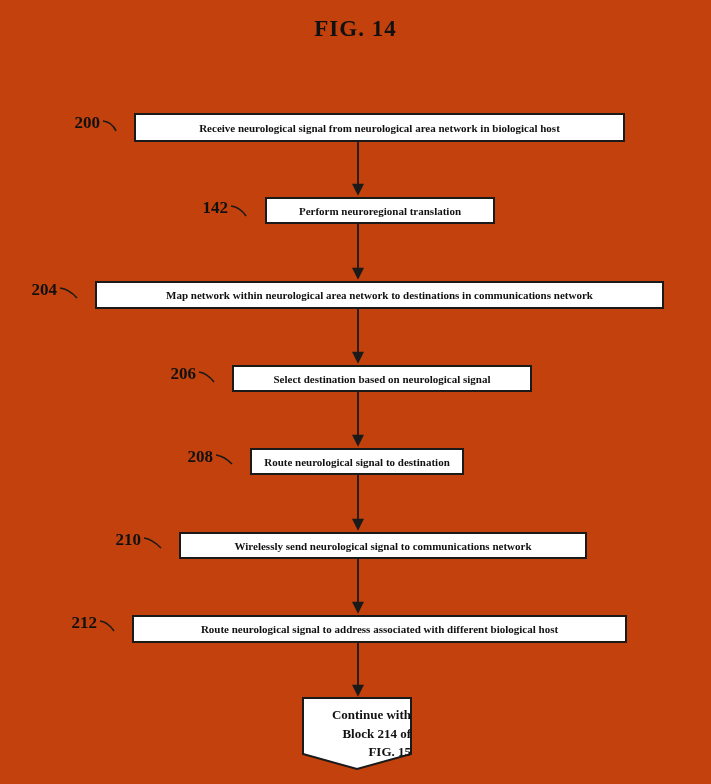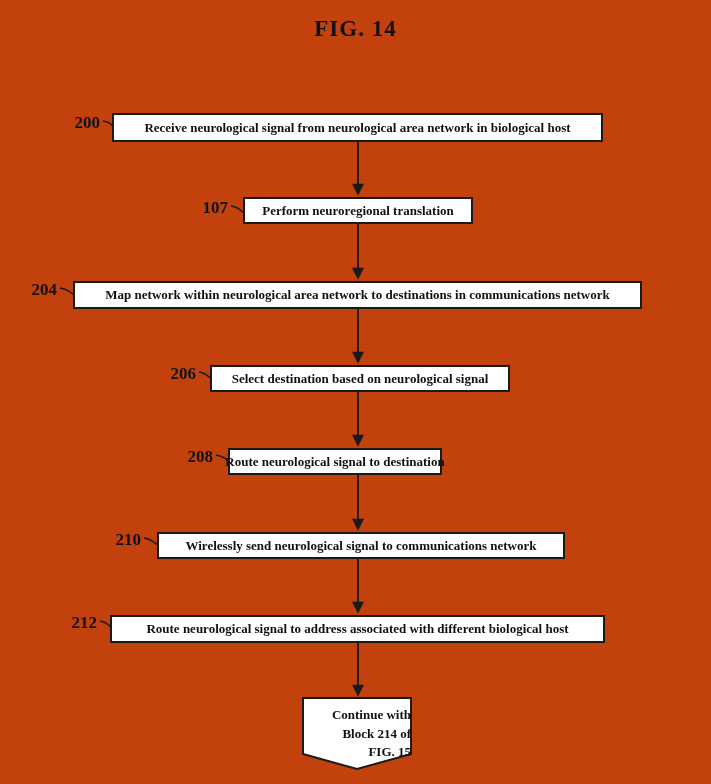--- a/index.html
+++ b/index.html
@@ -28,22 +28,23 @@
   }
   .process-box {
     position: absolute;
     box-sizing: border-box;
     border: 2px solid #1a1a1a;
     background: #ffffff;
     display: flex;
     align-items: center;
     justify-content: center;
     font-weight: bold;
-    font-size: 13px;
+    font-size: 11px;
     white-space: nowrap;
+    margin-left: 22px;
   }
   .ref-label {
     position: absolute;
     width: 42px;
     text-align: right;
     font-weight: bold;
     font-size: 17px;
   }
   .offpage-text {
     position: absolute;
@@ -109,21 +110,21 @@
     </g>
 
     <polygon points="303,698 411,698 411,754 357,769 303,754" fill="#ffffff" stroke="#1a1a1a" stroke-width="2"></polygon>
   </svg>
 
   <div class="ref-label ref-200">200</div>
   <div class="process-box box-200">
     <span>Receive neurological signal from neurological area network in biological host</span>
   </div>
 
-  <div class="ref-label ref-202">107</div>
+  <div class="ref-label ref-202">142</div>
   <div class="process-box box-202">
     <span>Perform neuroregional translation</span>
   </div>
 
   <div class="ref-label ref-204">204</div>
   <div class="process-box box-204">
     <span>Map network within neurological area network to destinations in communications network</span>
   </div>
 
   <div class="ref-label ref-206">206</div>

